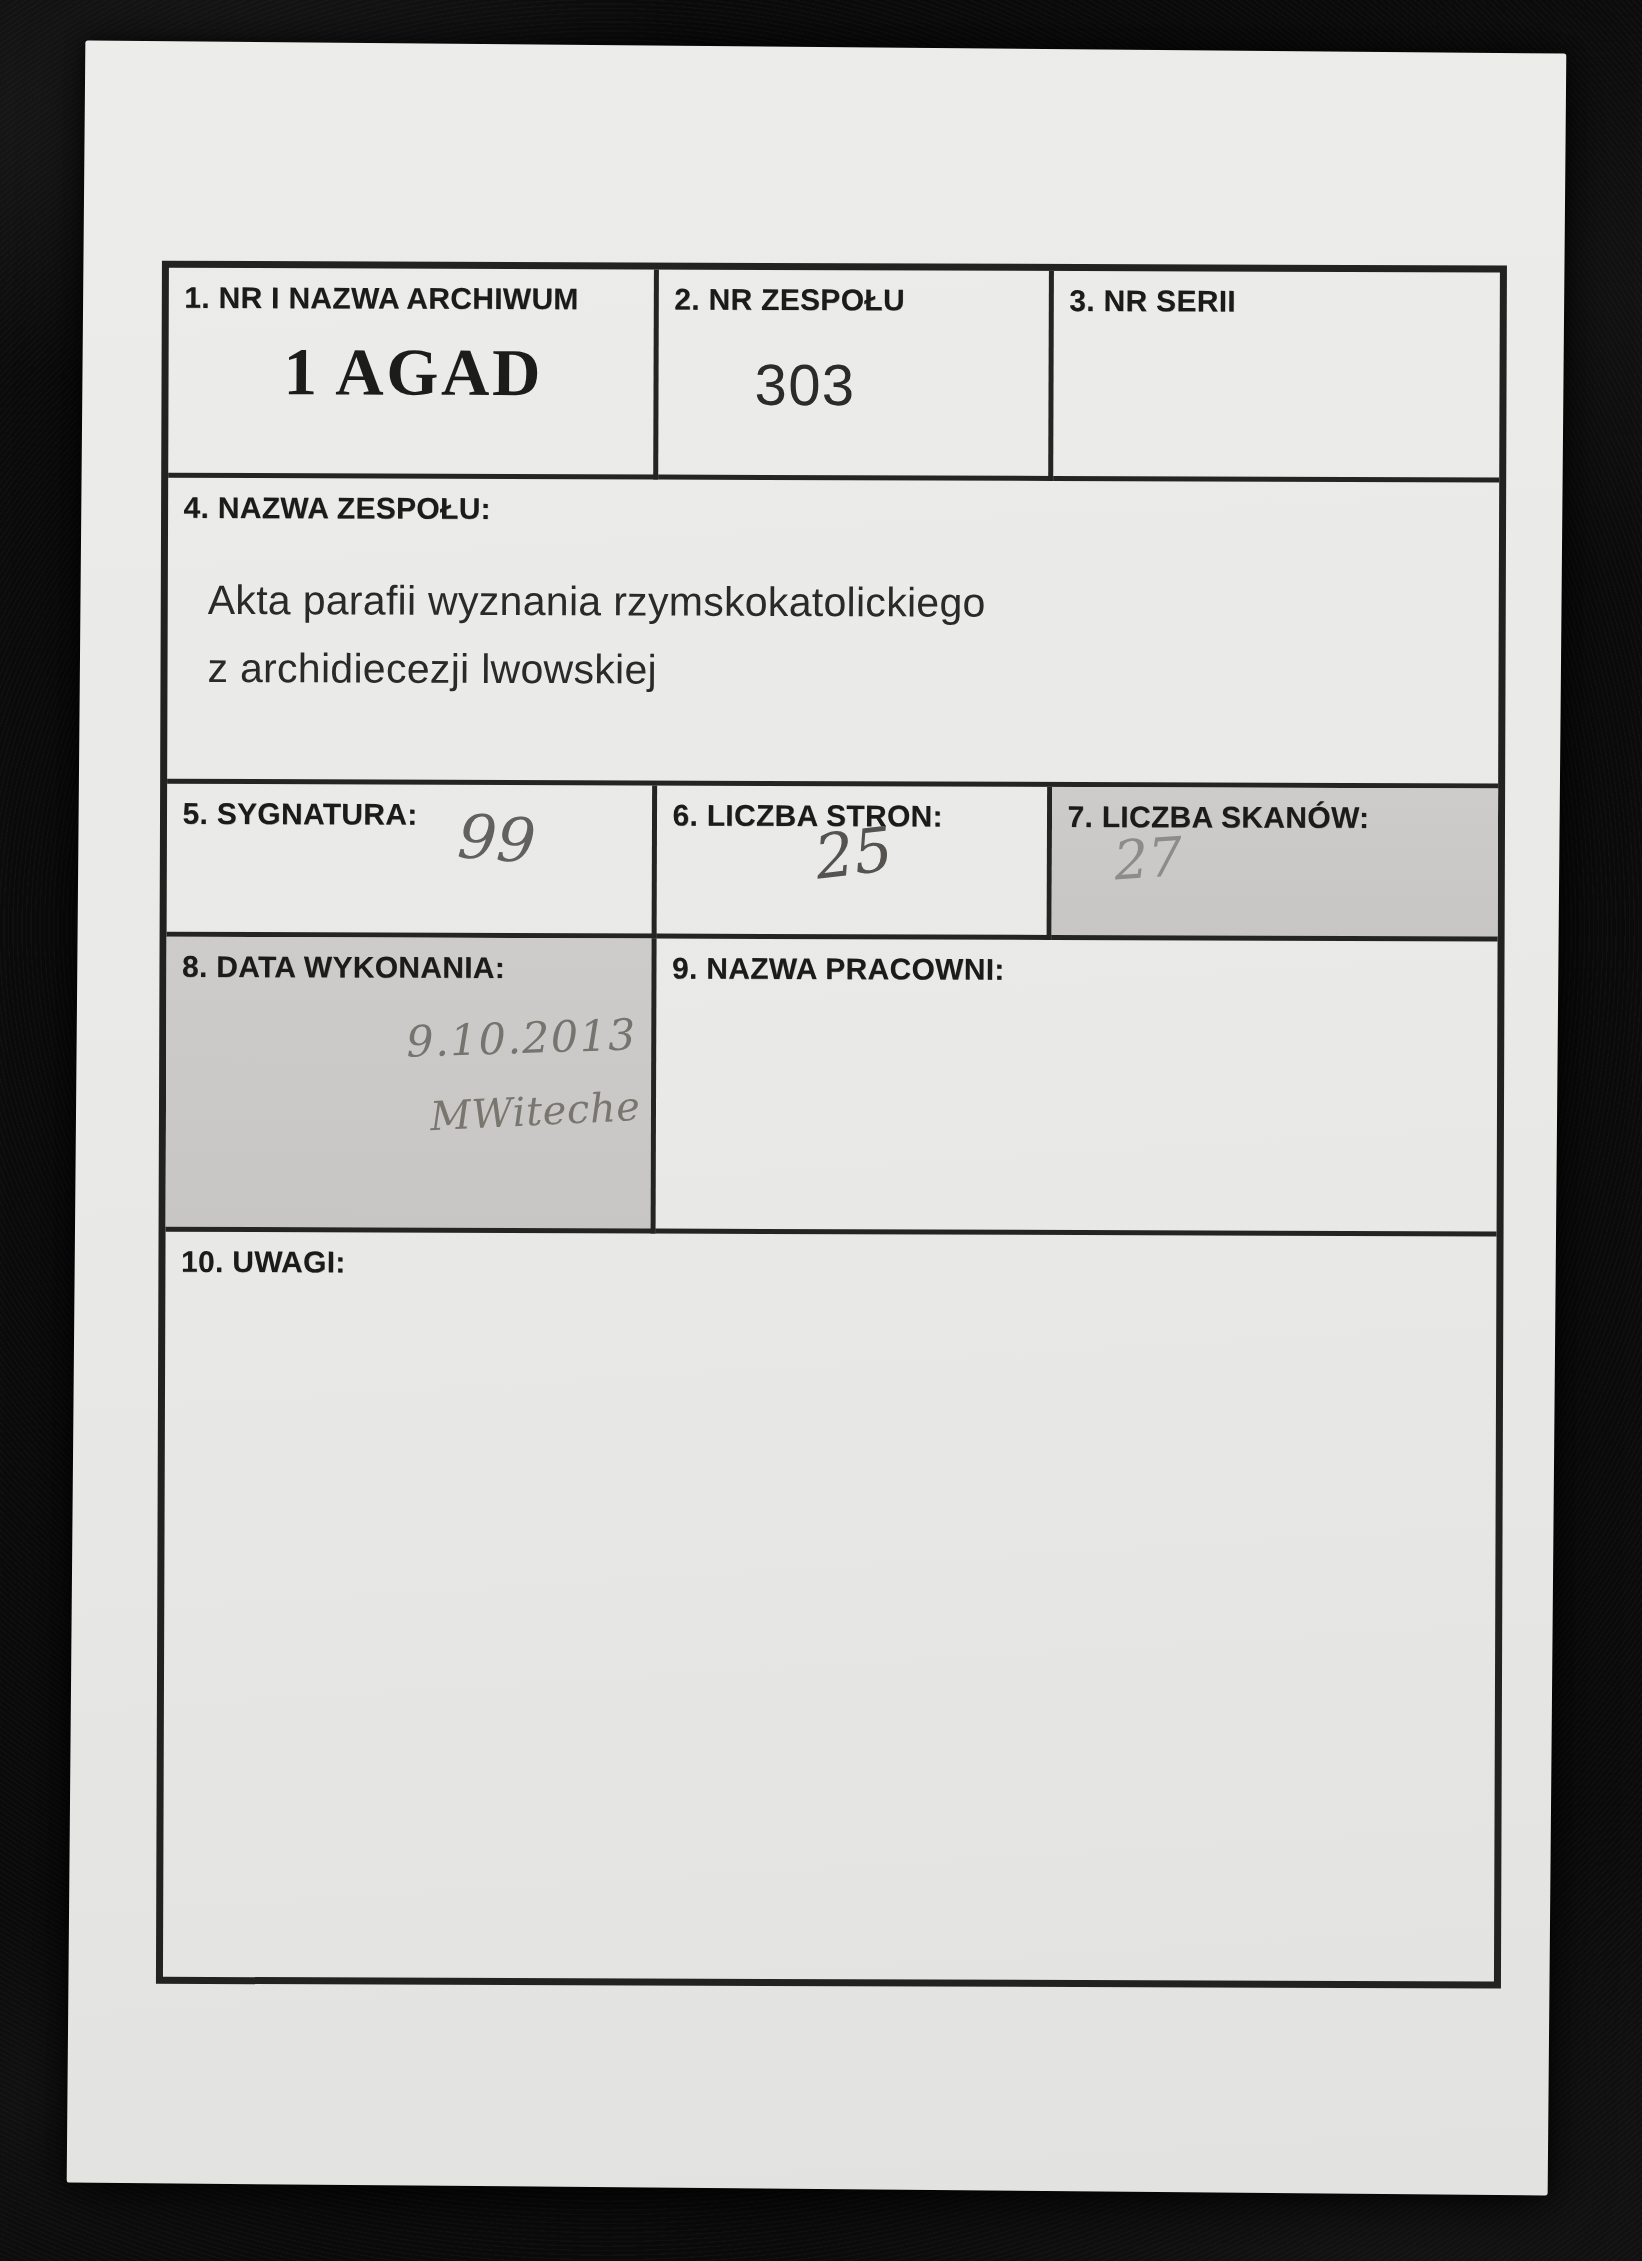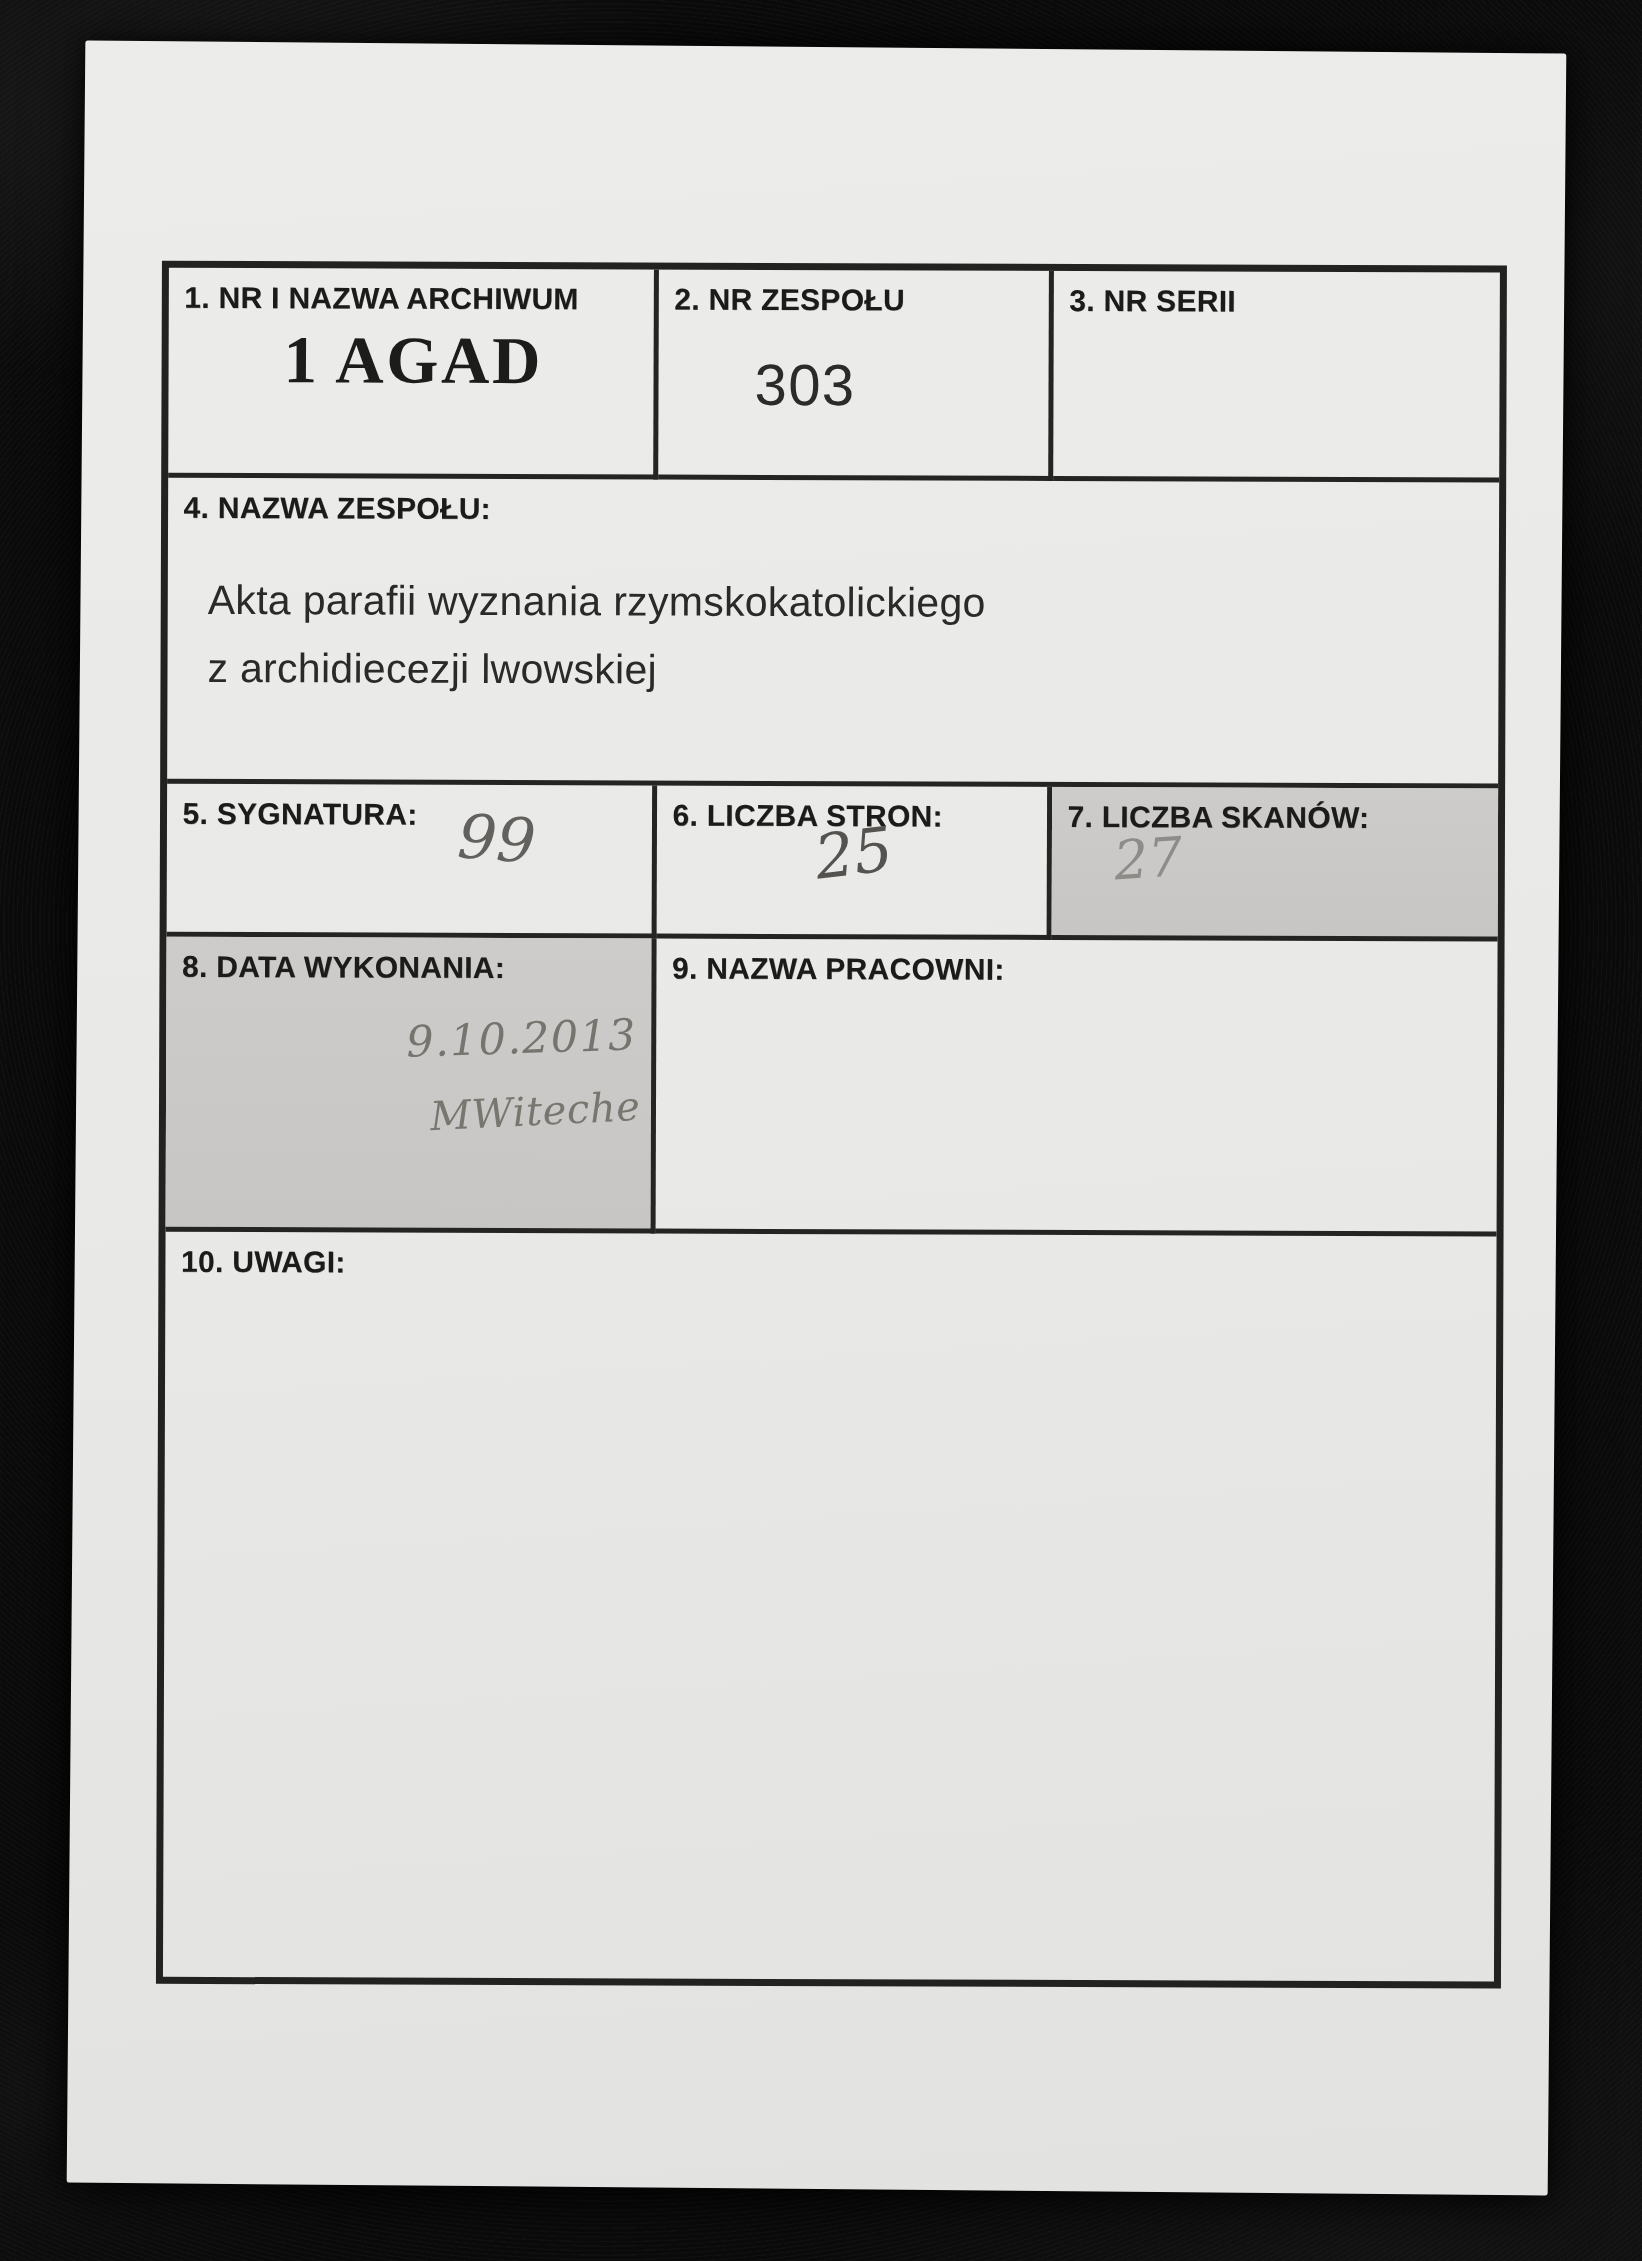--- a/index.html
+++ b/index.html
@@ -33,21 +33,21 @@
   .bR{border-right:5.8px solid #242422;}
   .bB{border-bottom:5.8px solid #242422;}
   .span3{grid-column:1 / span 3;}
   .span2{grid-column:2 / span 2;}
   .shaded{background:linear-gradient(180deg,#cdcccA 0%,#c7c6c4 100%);}
   .lbl{
     font-weight:700;font-size:30px;letter-spacing:0.3px;color:#1b1b19;
     text-shadow:0.4px 0.4px 0.5px rgba(25,25,25,.35);white-space:nowrap;
   }
   .v-archive{
-    position:absolute;left:115px;top:53px;
+    position:absolute;left:115px;top:65px;
     font-family:"Liberation Serif", serif;font-weight:700;font-size:67px;
     letter-spacing:2.6px;color:#1c1c1a;
   }
   .v-fonds-number{
     position:absolute;left:0;right:97px;top:81px;text-align:center;
     font-size:58px;color:#2b2b29;letter-spacing:1.3px;
   }
   .v-fonds-name{
     position:absolute;left:40px;top:88px;
     font-size:41px;color:#2a2a28;line-height:68px;letter-spacing:0.3px;

